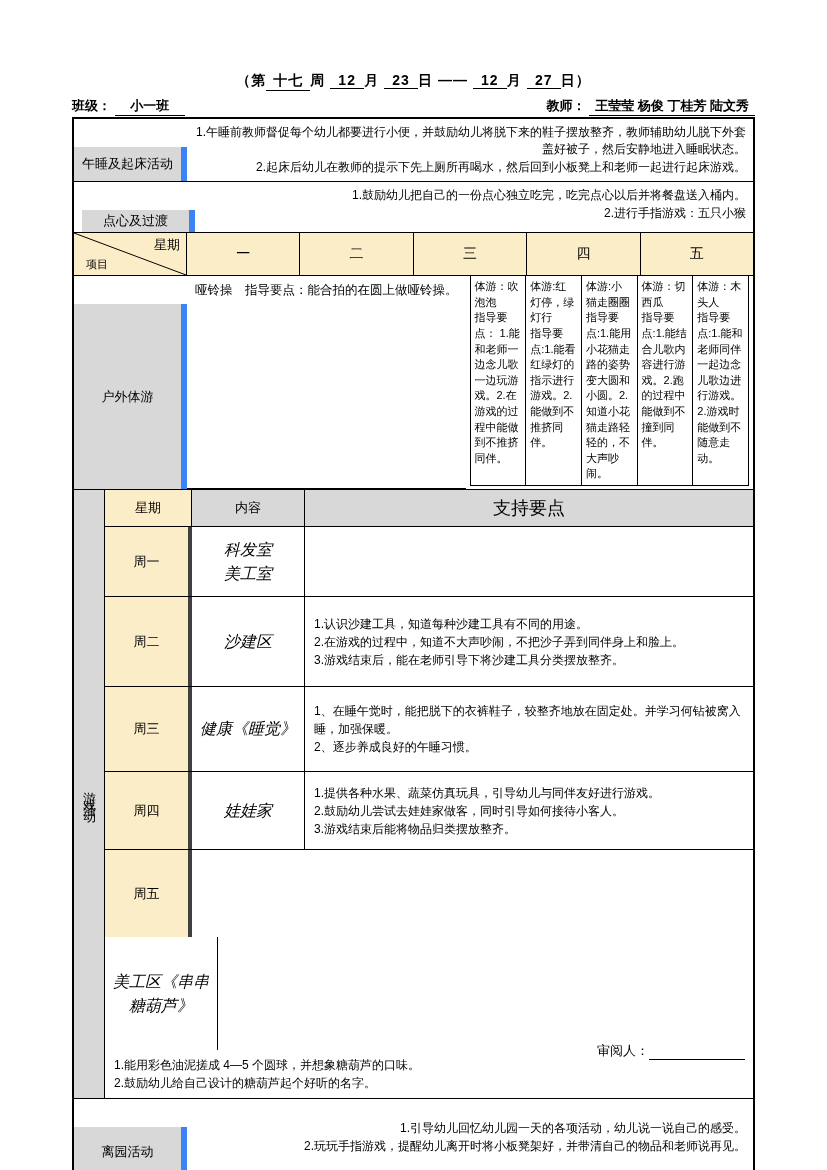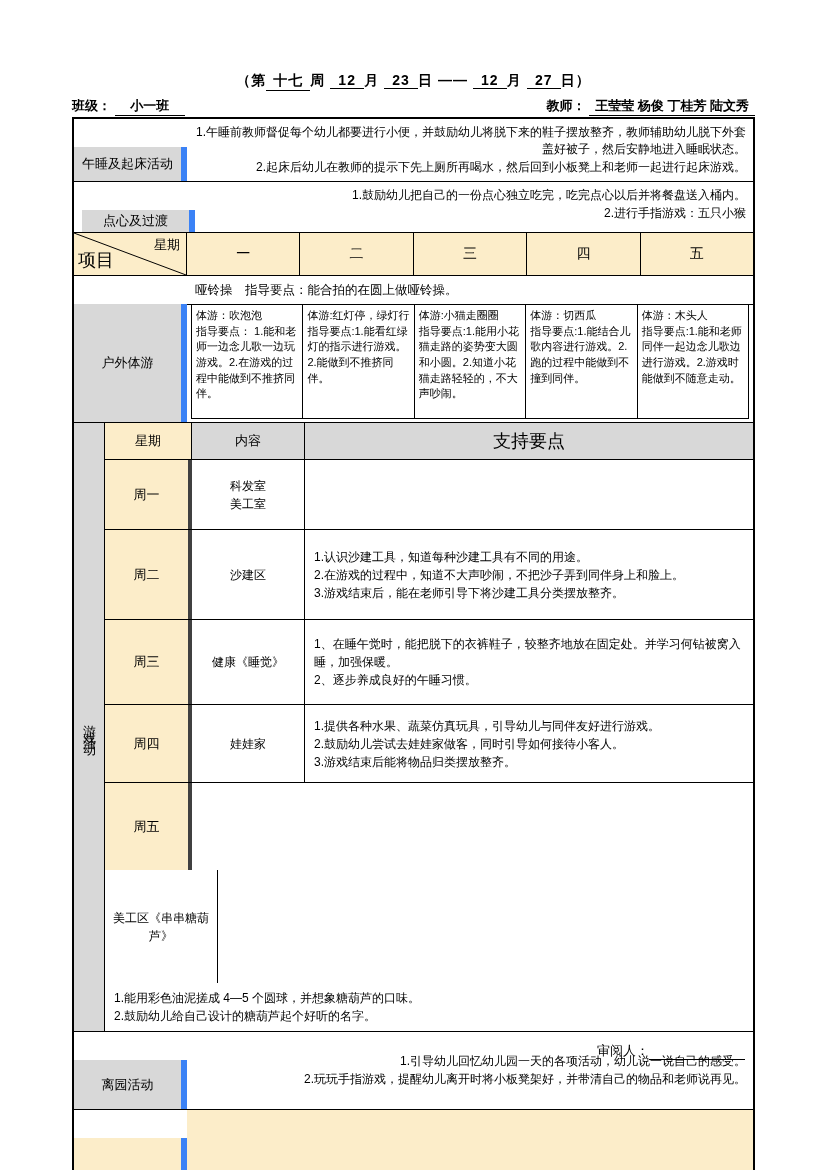--- a/index.html
+++ b/index.html
@@ -22,27 +22,27 @@
   .label-cell { width:113px; flex:0 0 113px; background:#D8D8D8; border-right:6px solid #3b82f6;
                 display:flex; align-items:center; justify-content:center; text-align:center;
                 font-size:13px; padding:2px;margin-top:28px; }
   .content-cell { flex:1; background:#fff; padding:5px 7px; font-size:12px; line-height:1.45;text-align:right; }
   .content-cell .ln { margin:0; }
 
   
   .corner-cell { width:113px; flex:0 0 113px; background:#FCEDC9; border-right:1px solid #000; position:relative; }
   .corner-cell svg { position:absolute; left:0; top:0; width:100%; height:100%; }
   .corner-top { position:absolute; top:3px; right:6px; font-size:13px; }
-  .corner-bottom { position:absolute; bottom:3px; left:4px; font-size:18px; }
+  .corner-bottom { position:absolute; bottom:3px; left:12px; font-size:11px; }
   .day-cell { flex:1; background:#FCEDC9; border-left:1px solid #000;
               display:flex; align-items:center; justify-content:center; font-size:14px; }
   .day-cell:nth-child(2) { border-left:none; }
 
   
-  .outdoor-right { flex:1; display:flex; flex-direction:column; background:#fff; }
+  .outdoor-right { flex:1; display:flex; flex-direction:row; background:#fff; }
   .outdoor-common { padding:6px 8px 5px 8px; font-size:12.5px; border-bottom:1px solid #000; }
   .outdoor-grid { flex:1; display:flex; margin:0 4px 3px 4px; border-left:1px solid #000; border-right:1px solid #000; border-bottom:1px solid #000; }
   .outdoor-cell { flex:1; border-left:1px solid #000; padding:3px 4px; font-size:11px; line-height:1.42; }
   .outdoor-cell:first-child { border-left:none; }
 
   
   .games-strip { width:31px; flex:0 0 31px; background:#D8D8D8; border-right:1px solid #000;
                  display:flex; align-items:center; justify-content:center; }
   .games-strip span { writing-mode:vertical-rl; text-orientation:upright; font-size:13px; letter-spacing:6px; }
   .games-right { flex:1; display:flex; flex-direction:column; }
@@ -51,21 +51,21 @@
              display:flex; align-items:center; justify-content:center; font-size:13px; }
   .g-content-h { width:113px; flex:0 0 113px; background:#D8D8D8; border-right:1px solid #000;
                  display:flex; align-items:center; justify-content:center; font-size:13px; }
   .g-points-h { flex:1; background:#D8D8D8; display:flex; align-items:center; justify-content:center; font-size:18px; }
   .g-row { display:flex; border-bottom:1px solid #000; }
   .g-row:last-child { border-bottom:none; }
   .g-day { width:87px; flex:0 0 87px; background:#FCEDC9; border-right:4px solid #404040;
            display:flex; align-items:center; justify-content:center; font-size:13px; }
   .g-content { width:113px; flex:0 0 113px; background:#fff; border-right:1px solid #000;
                display:flex; align-items:center; justify-content:center; text-align:center;
-               font-size:12px; white-space:pre-line; padding:3px; line-height:1.5; }
+               font-size:16px; white-space:pre-line; padding:3px; line-height:1.5;font-style:italic; }
   .g-points { flex:1; background:#fff; padding:6px 9px; font-size:12px; line-height:1.5;
               display:flex; flex-direction:column; justify-content:center; }
 
   
   .summary-label { background:#FCEDC9; }
   .summary-content { background:#FCEDC9; }
 
   
   .footer { position:absolute; right:82px; top:1042px; font-size:13px; }
   .blank-line { display:inline-block; width:96px; border-bottom:1.5px solid #000; height:14px; vertical-align:bottom; }

